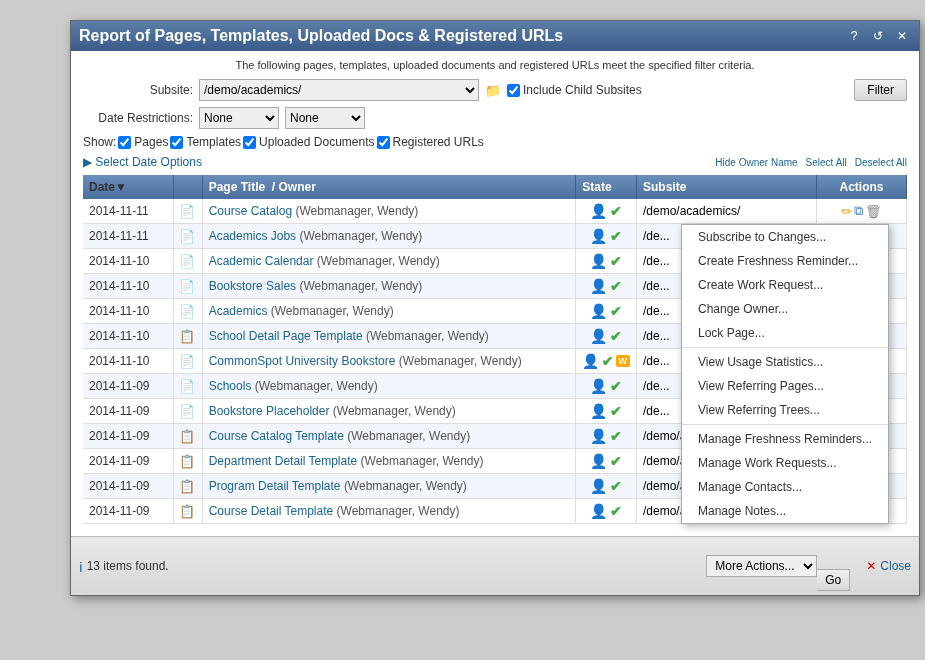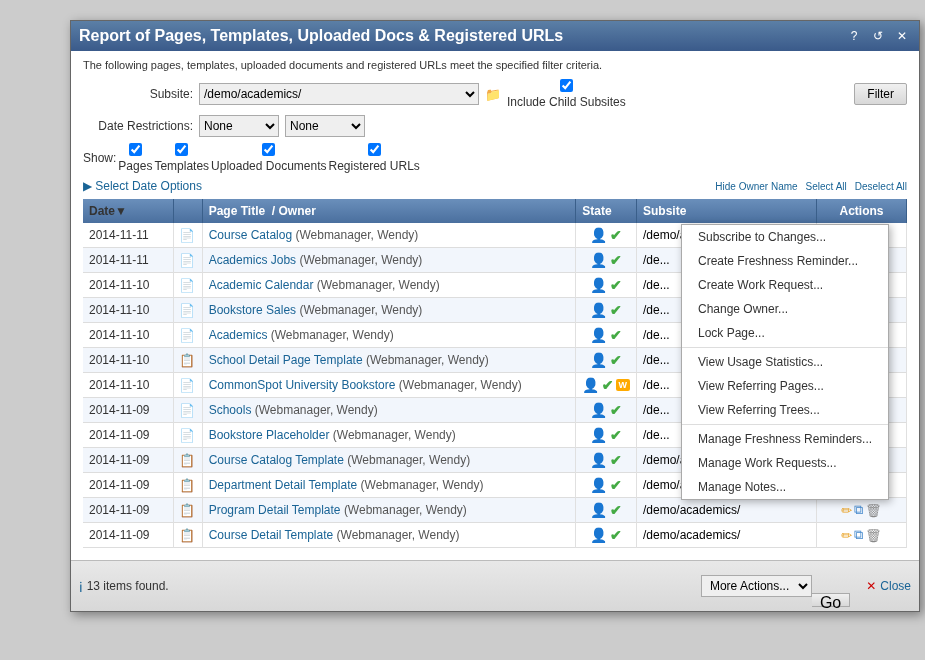--- a/index.html
+++ b/index.html
@@ -49,20 +49,21 @@
     }
 
     .dialog-body {
       padding: 8px 12px;
     }
 
     .dialog-subtitle {
       font-size: 11px;
       color: #333;
       margin-bottom: 8px;
+      text-align: center;
     }
 
     .form-row {
       display: flex;
       align-items: center;
       margin-bottom: 6px;
       gap: 6px;
     }
 
     .form-label {
@@ -94,21 +95,20 @@
       justify-content: center;
       font-size: 13px;
     }
 
     .checkbox-label {
       display: flex;
       align-items: center;
       gap: 3px;
       font-size: 12px;
       color: #333;
-      flex-direction: column;
     }
 
     .filter-btn {
       background: linear-gradient(to bottom, #f0f0f0, #d8d8d8);
       border: 1px solid #aaa;
       padding: 3px 12px;
       font-size: 12px;
       cursor: pointer;
       border-radius: 2px;
       margin-left: auto;
@@ -288,26 +288,26 @@
     }
 
     .more-actions-select {
       height: 22px;
       font-size: 12px;
       border: 1px solid #aaa;
       padding: 0 4px;
     }
 
     .go-btn {
-      height: 14px;
+      height: 22px;
       background: linear-gradient(to bottom, #f0f0f0, #d8d8d8);
       border: 1px solid #aaa;
       border-left: none;
       padding: 0 8px;
-      font-size: 16px;
+      font-size: 12px;
       cursor: pointer;
       margin-top: 28px;
     }
   </style>
 </head>
 <body>
 
 <div class="dialog">
 
   <div class="dialog-titlebar">
@@ -625,15 +625,16 @@
       <div class="context-menu-item">Create Work Request...</div>
       <div class="context-menu-item">Change Owner...</div>
       <div class="context-menu-item">Lock Page...</div>
       <div class="context-menu-separator"></div>
       <div class="context-menu-item">View Usage Statistics...</div>
       <div class="context-menu-item">View Referring Pages...</div>
       <div class="context-menu-item">View Referring Trees...</div>
       <div class="context-menu-separator"></div>
       <div class="context-menu-item">Manage Freshness Reminders...</div>
       <div class="context-menu-item">Manage Work Requests...</div>
+      <div class="context-menu-item">Manage Contacts...</div>
       <div class="context-menu-item">Manage Notes...</div>
     </div>
 </div>
 
 </body></html>

